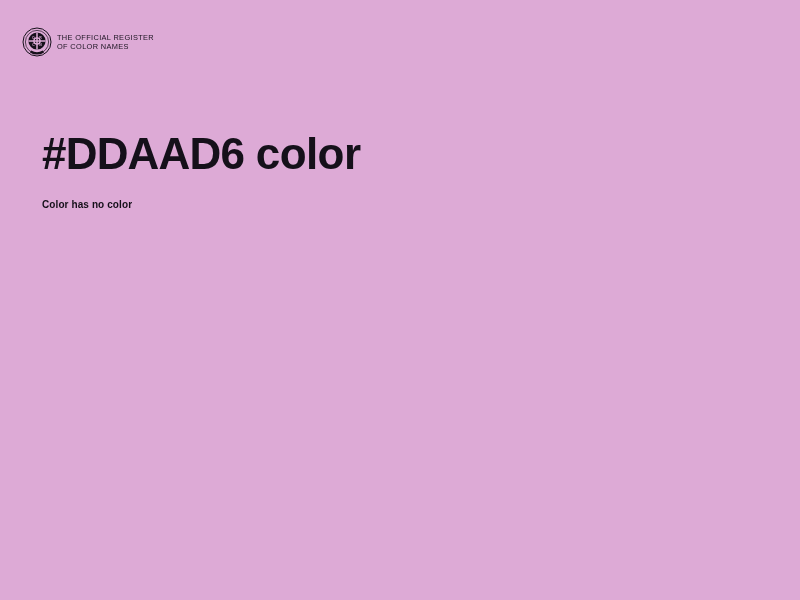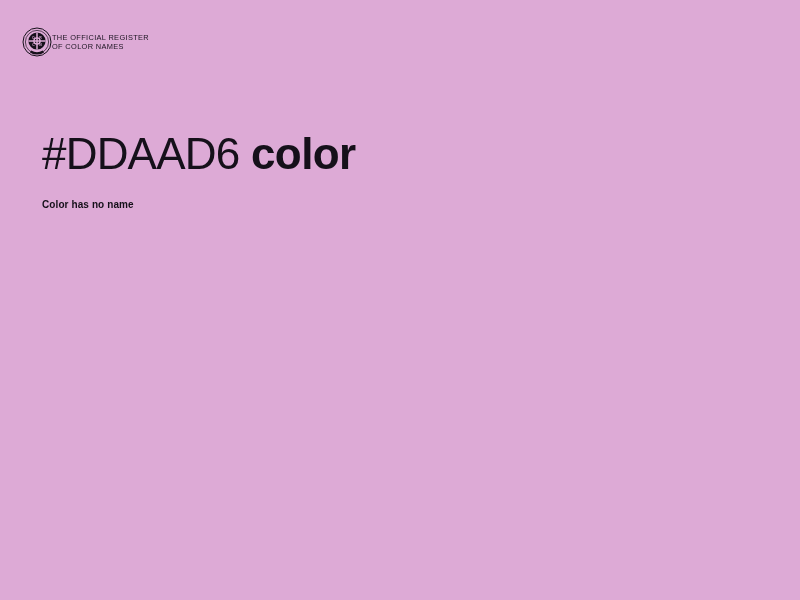--- a/index.html
+++ b/index.html
@@ -21,20 +21,21 @@
     background: #ddaad6;
   }
 
   
   .brand {
     position: absolute;
     left: 22px;
     top: 27px;
     display: flex;
     align-items: center;
+    gap: 5px;
     justify-content: center;
   }
 
   .brand-seal {
     width: 30px;
     height: 30px;
     flex: 0 0 30px;
     display: block;
   }
 
@@ -60,21 +61,21 @@
     margin: 0;
     font-family: "Liberation Sans", sans-serif;
     font-size: 44px;
     line-height: 52px;
     font-weight: 400;
     color: #15101a;
     letter-spacing: -0.6px;
     white-space: nowrap;
   }
   .title .hex {
-    font-weight: 400;
+    font-weight: 700;
     letter-spacing: -0.8px;
   }
   .title .word {
     font-weight: 700;
   }
 
   
   .subtitle {
     position: absolute;
     left: 42px;
@@ -113,15 +114,15 @@
     <span class="brand-wordmark">
       <span class="line">THE OFFICIAL REGISTER</span>
       <span class="line">OF COLOR NAMES</span>
     </span>
   </div>
 
   <h1 class="title">
     <span class="hex">#DDAAD6</span><span class="word"> color</span>
   </h1>
 
-  <p class="subtitle">Color has no name</p>
+  <p class="subtitle">Color has no color</p>
 
 </div>
 
 </body></html>

